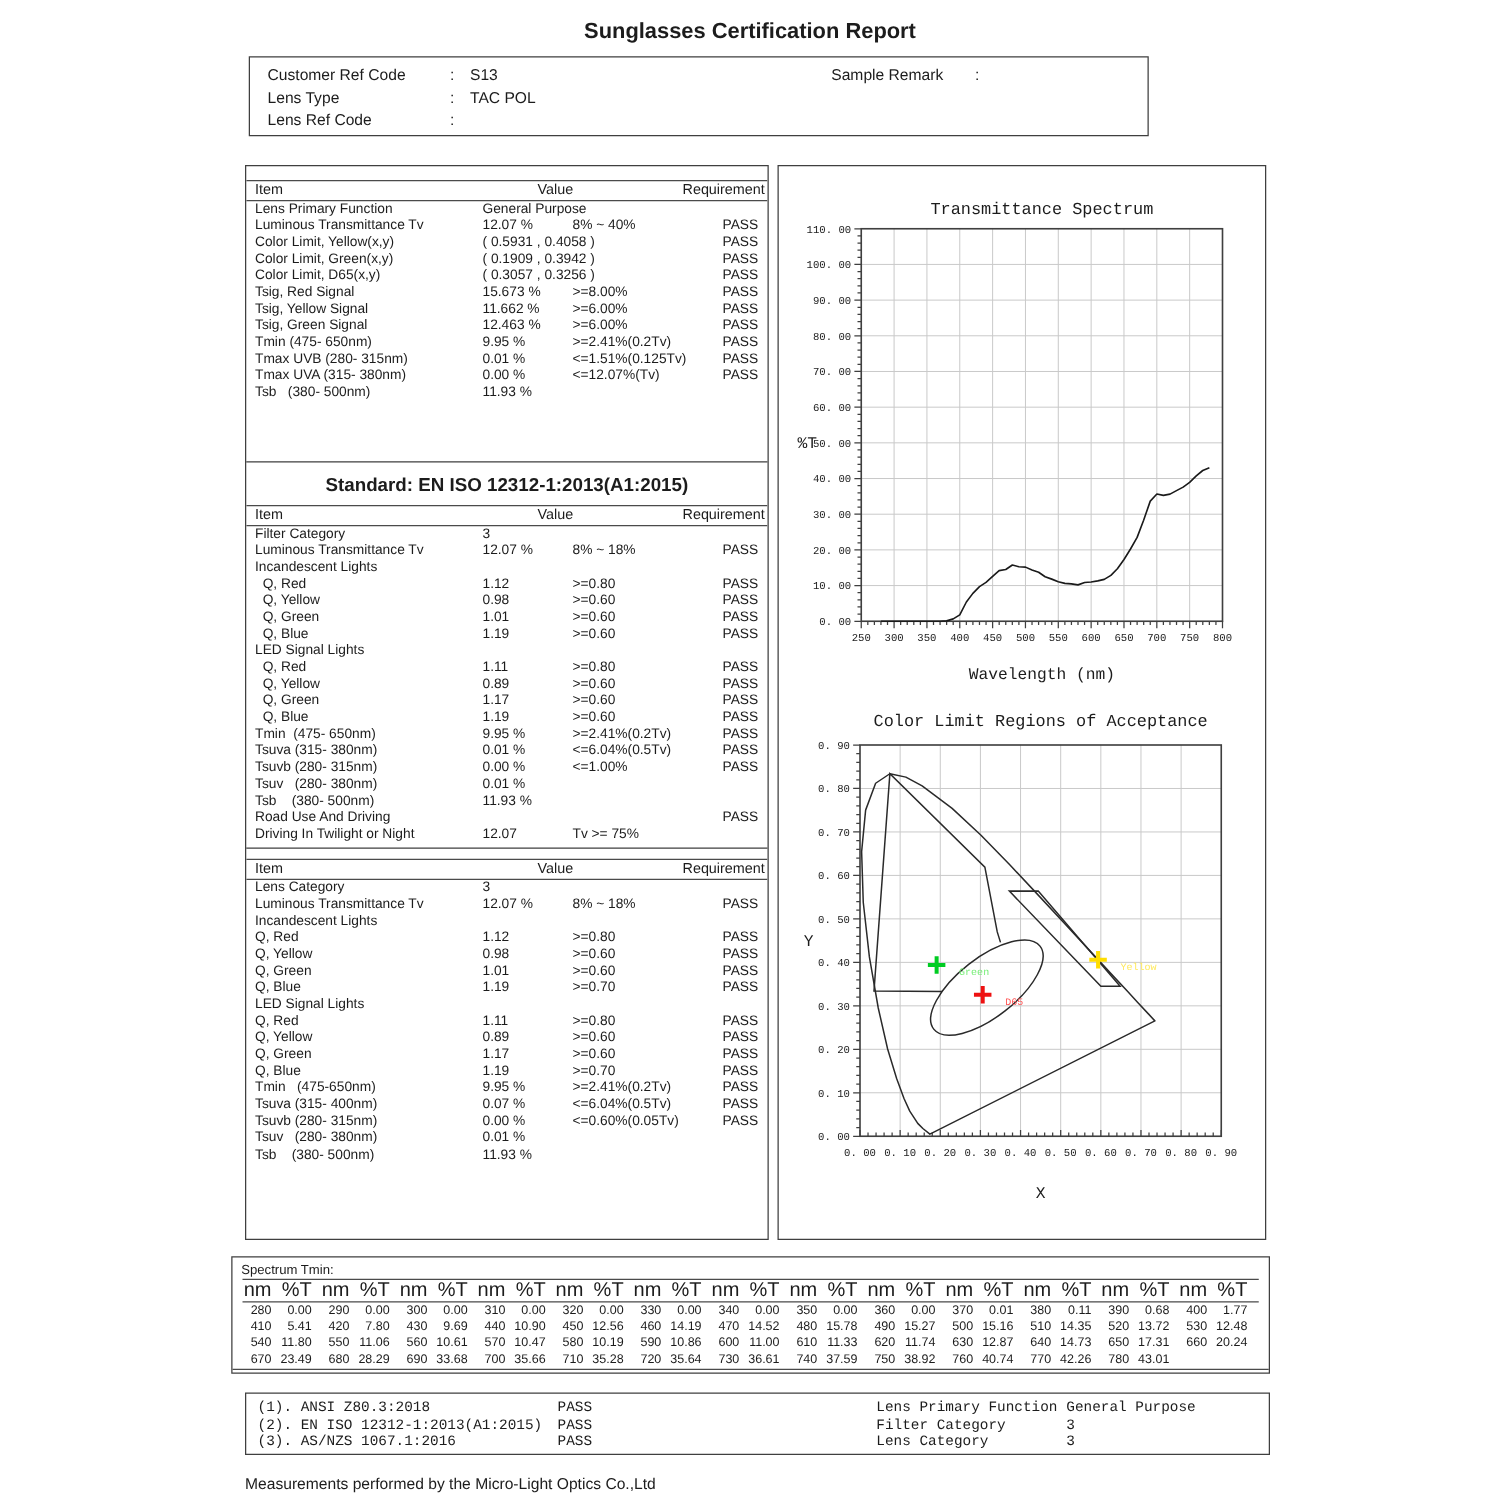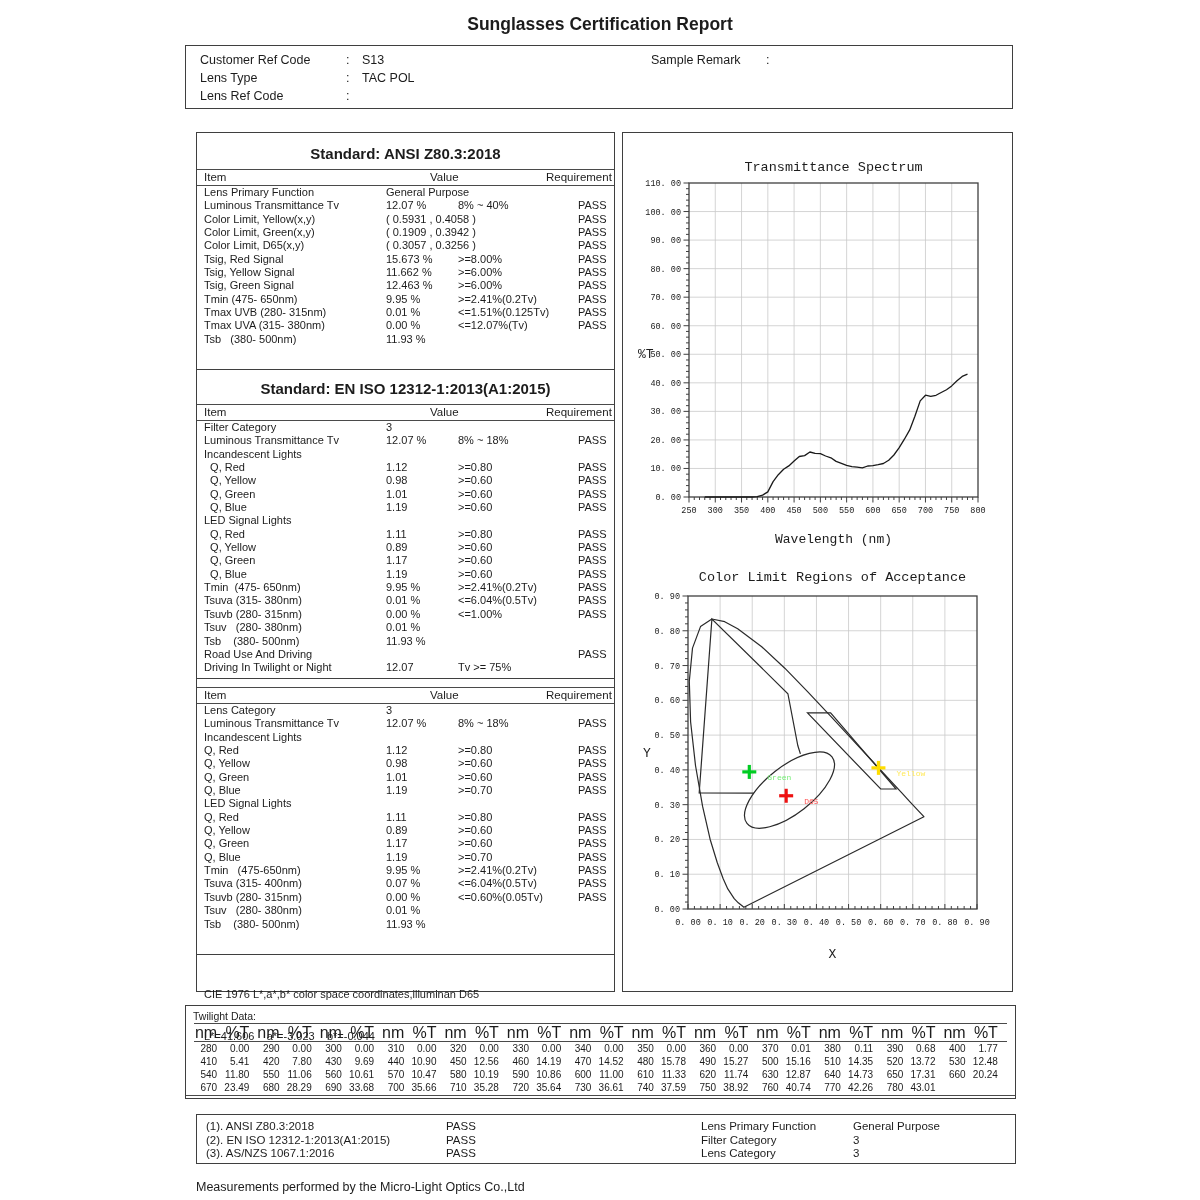--- a/index.html
+++ b/index.html
@@ -1,20 +1,20 @@
 <!DOCTYPE html>
 <html><head>
 <meta charset="utf-8">
 <style>
   html,body{margin:0;padding:0;background:#ffffff;}
   body{width:1200px;height:1200px;position:relative;overflow:hidden;
        font-family:"Liberation Sans",sans-serif;color:#1c1c1c;}
   .abs{position:absolute;}
   #doc-title{left:0;top:14px;width:1200px;text-align:center;font-size:17.5px;font-weight:bold;}
-  #header-box{left:185px;top:45px;width:828px;height:64px;border:1.5px solid #3f3f3f;box-sizing:border-box;font-size:12.5px;}
+  #header-box{left:199px;top:45px;width:720px;height:64px;border:1.5px solid #3f3f3f;box-sizing:border-box;font-size:12.5px;}
   .hlabel{position:absolute;white-space:pre;}
   #left-panel{left:196px;top:132px;width:419px;height:860px;border:1.5px solid #3f3f3f;box-sizing:border-box;}
   .std-section{box-sizing:border-box;overflow:hidden;}
   .std-section.divided{border-top:1.5px solid #3f3f3f;}
   .std-title{text-align:center;font-size:15px;font-weight:bold;line-height:19px;margin-bottom:6px;}
   .t-head,.t-row{display:grid;grid-template-columns:182px 72px 120px 1fr;padding-left:7px;}
   .t-head{height:15px;line-height:15px;font-size:11.5px;border-top:1px solid #4a4a4a;border-bottom:1px solid #4a4a4a;gap:44px;}
   .t-row{height:13.35px;line-height:13.35px;font-size:11px;}
   .t-row span,.t-head span{white-space:pre;overflow:visible;}
   #cie-note{border-top:1.5px solid #3f3f3f;box-sizing:border-box;height:36px;padding:4px 0 0 7px;font-size:11px;line-height:14px;white-space:pre;}
@@ -23,21 +23,21 @@
   #svg-trans{top:0;}
   #svg-color{top:428px;}
   #spectrum-box{left:185px;top:1005px;width:831px;height:94px;border:1.5px solid #3f3f3f;box-sizing:border-box;font-size:10.5px;}
   #spectrum-label{padding:4px 0 1px 7px;}
   .spec-head,.spec-row{display:grid;grid-template-columns:repeat(13,30.2px 32.2px);margin:0 8px;}
   .spec-head{height:17px;line-height:17px;border-top:1px solid #4a4a4a;border-bottom:1px solid #4a4a4a;font-size:16px;}
   .spec-row{height:13px;line-height:13px;font-size:10px;}
   .spec-head span,.spec-row span{text-align:right;padding-right:7px;white-space:pre;}
   #spec-body{border-bottom:1.5px solid #4a4a4a;padding-bottom:1px;}
   #summary-box{left:196px;top:1114px;width:820px;height:50px;border:1.5px solid #3f3f3f;box-sizing:border-box;padding-top:5px;}
-  .sum-row{display:grid;grid-template-columns:240px 255px 152px 1fr;padding-left:9px;height:13.5px;line-height:13.5px;font-size:11.5px;}
+  .sum-row{display:grid;grid-template-columns:240px 255px 152px 1fr;padding-left:9px;height:13.5px;line-height:13.5px;font-size:11.5px;font-family:Liberation Mono, monospace;}
   .sum-row span{white-space:pre;}
   #footer-note{left:196px;top:1180px;font-size:12.5px;}
 </style>
 </head>
 <body>
 
 <div id="doc-title" class="abs">Sunglasses Certification Report</div>
 
 <div id="header-box" class="abs">
   <span class="hlabel" style="left:14px;top:7px">Customer Ref Code</span>
@@ -49,21 +49,20 @@
   <span class="hlabel" style="left:14px;top:43px">Lens Ref Code</span>
   <span class="hlabel" style="left:160px;top:43px">:</span>
   <span class="hlabel" style="left:176px;top:43px"></span>
   <span class="hlabel" style="left:465px;top:7px">Sample Remark</span>
   <span class="hlabel" style="left:580px;top:7px">:</span>
   <span class="hlabel" style="left:596px;top:7px"></span>
 </div>
 
 <div id="left-panel" class="abs">
   <div class="std-section" style="height:236px;padding-top:11px">
-    <div class="std-title">Standard: ANSI Z80.3:2018</div>
     <div class="t-head">
         <span>Item</span>
         <span>Value</span>
         <span>Requirement</span>
         <span>Result</span>
       </div>
     <div class="t-rows">
         <div class="t-row">
           <span class="c-item">Lens Primary Function</span>
           <span class="c-val">General Purpose</span>
@@ -367,24 +366,20 @@
           <span class="c-req"></span>
           <span class="c-res"></span>
         </div>
         <div class="t-row">
           <span class="c-item">Tsb    (380- 500nm)</span>
           <span class="c-val">11.93 %</span>
           <span class="c-req"></span>
           <span class="c-res"></span>
         </div>
       </div>
-  </div>
-  <div id="cie-note">
-    <div>CIE 1976 L*,a*,b* color space coordinates,illuminan D65</div>
-    <div>L*=41.606    a*=-3.023    b*=-0.044</div>
   </div>
 </div>
 
 <div id="right-panel" class="abs">
   <svg id="svg-trans" class="chart" width="388" height="428">
       <g stroke="#c9c9c9" stroke-width="0.8">
         <line x1="92.27272727272728" y1="50" x2="92.27272727272728" y2="364"></line>
         <line x1="118.54545454545455" y1="50" x2="118.54545454545455" y2="364"></line>
         <line x1="144.8181818181818" y1="50" x2="144.8181818181818" y2="364"></line>
         <line x1="171.0909090909091" y1="50" x2="171.0909090909091" y2="364"></line>
@@ -702,21 +697,21 @@
         <line x1="255.45099999999996" y1="199.87177777777777" x2="255.45099999999996" y2="213.87177777777777"></line>
       </g>
       <text x="273.45099999999996" y="214.87177777777777" font-size="8" text-anchor="start" fill="#ffe95c" style="font-family:&quot;Liberation Mono&quot;,&quot;DejaVu Sans Mono&quot;,monospace">Yellow</text>
       <text x="209.5" y="20" font-size="13.5" text-anchor="middle" fill="#1c1c1c" style="font-family:&quot;Liberation Mono&quot;,&quot;DejaVu Sans Mono&quot;,monospace">Color Limit Regions of Acceptance</text>
       <text x="209.5" y="397" font-size="13" text-anchor="middle" fill="#1c1c1c" style="font-family:&quot;Liberation Mono&quot;,&quot;DejaVu Sans Mono&quot;,monospace">X</text>
       <text x="20" y="195.5" font-size="13" text-anchor="start" fill="#1c1c1c" style="font-family:&quot;Liberation Mono&quot;,&quot;DejaVu Sans Mono&quot;,monospace">Y</text>
     </svg>
 </div>
 
 <div id="spectrum-box" class="abs">
-  <div id="spectrum-label">Twilight Data:</div>
+  <div id="spectrum-label">Spectrum Tmin:</div>
   <div class="spec-head">
       <span>nm</span>
       <span>%T</span>
       <span>nm</span>
       <span>%T</span>
       <span>nm</span>
       <span>%T</span>
       <span>nm</span>
       <span>%T</span>
       <span>nm</span>

